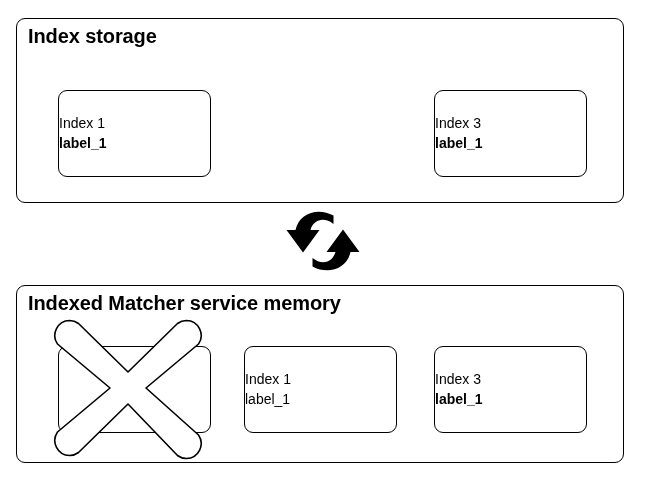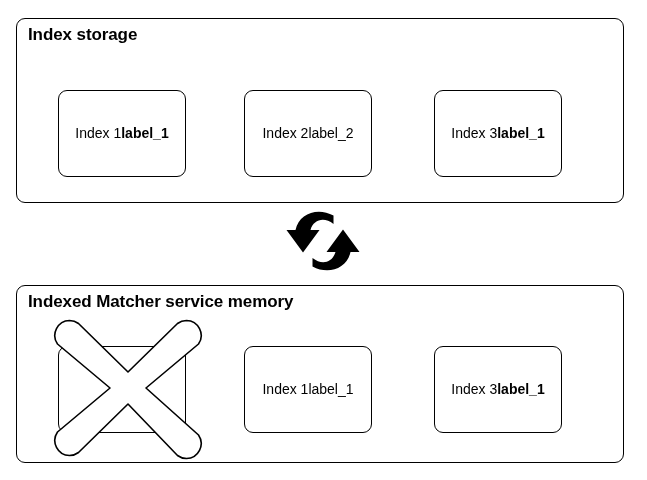--- a/index.html
+++ b/index.html
@@ -41,48 +41,49 @@
     left: 16px;
     top: 285px;
     width: 608px;
     height: 178px;
   }
 
   .container-title {
     position: absolute;
     left: 11px;
     top: 6px;
-    font-size: 17px;
+    font-size: 20px;
     font-weight: bold;
     letter-spacing: -0.1px;
     white-space: nowrap;
   }
 
   .section-heading {
     position: absolute;
     top: 44px;
     left: 0;
     width: 100%;
     text-align: center;
     font-size: 14.5px;
     font-weight: bold;
     letter-spacing: -0.1px;
   }
 
   
   .index-card {
     position: absolute;
     box-sizing: border-box;
-    width: 128px;
+    width: 153px;
     height: 87px;
     border: 1.3px solid #000000;
     border-radius: 9px;
     background: #ffffff;
     display: flex;
-    align-items: center;
+    flex-direction: column;
+    align-items: flex-start;
     justify-content: center;
     line-height: 1.42;
   }
   .index-card .line {
     font-size: 14px;
     white-space: nowrap;
   }
   .index-card .line.bold {
     font-weight: bold;
   }
@@ -124,24 +125,20 @@
 
     <div class="container-title">Index storage</div>
 
   </div>
 
   <div class="index-card" id="storage-card-1">
     <div class="line">Index 1</div>
     <div class="line bold">label_1</div>
   </div>
 
-  <div class="index-card" id="storage-card-2">
-    <div class="line">Index 2</div>
-    <div class="line">label_2</div>
-  </div>
 
   <div class="index-card" id="storage-card-3">
     <div class="line">Index 3</div>
     <div class="line bold">label_1</div>
   </div>
 
   <svg id="sync-icon" viewBox="0 0 76 70">
 
     <path d="M 48.5 9.5
              C 33.0 1.0, 14.0 7.0, 10.5 24.0

